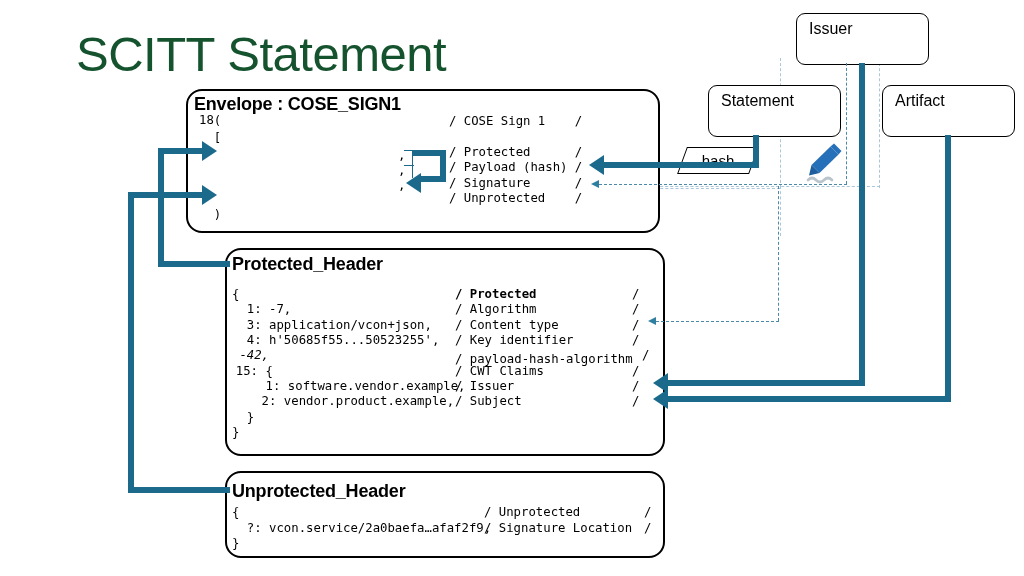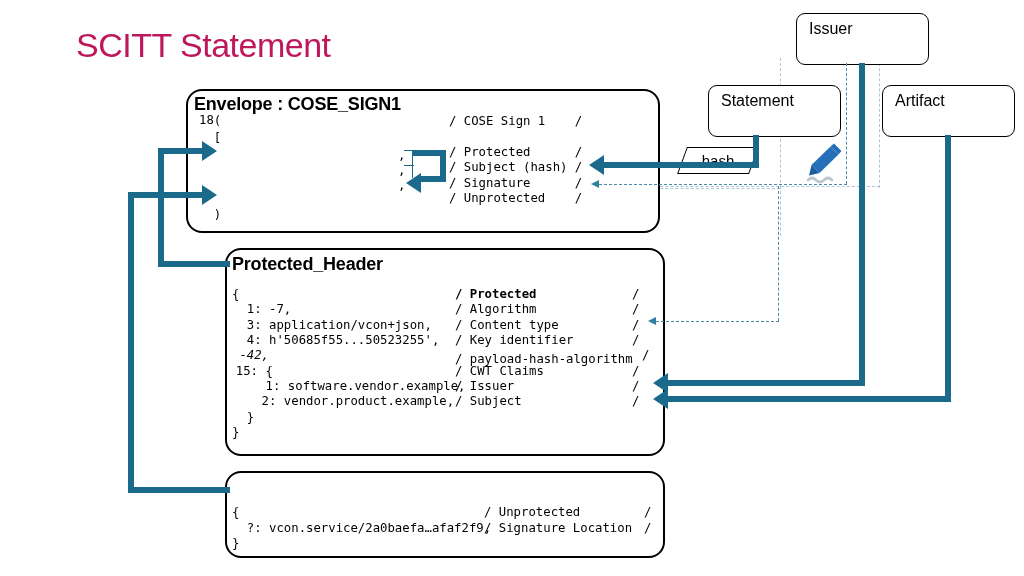--- a/index.html
+++ b/index.html
@@ -8,21 +8,21 @@
     background:#ffffff;
     font-family:"Liberation Sans", sans-serif;
     overflow:hidden;
     position:relative;
   }
   #stage{position:absolute;left:0;top:0;width:1024px;height:576px;}
 
   
   #page-title{
     position:absolute;left:76px;top:26px;
-    font-size:34px;font-weight:400;color:#be185d;
+    font-size:49px;font-weight:400;color:#14532d;
     letter-spacing:-0.5px;white-space:nowrap;
   }
 
   
   .rbox{
     position:absolute;
     background:#ffffff;
     border:2px solid #000000;
     border-radius:16px;
     box-sizing:border-box;
@@ -110,21 +110,21 @@
   <div class="code" style="left:199px;top:113px;">18(</div>
   <div class="code" style="left:199px;top:130px;">  [</div>
   <div class="code" style="left:199px;top:207px;">  )</div>
 
   <div class="code" style="left:398px;top:148px;">,</div>
   <div class="code" style="left:398px;top:163px;">,</div>
   <div class="code" style="left:398px;top:178px;">,</div>
 
   <div class="code" style="left:449px;top:114px;">/ COSE Sign 1    /</div>
   <div class="code" style="left:449px;top:145px;">/ Protected      /</div>
-  <div class="code" style="left:449px;top:160px;">/ Subject (hash) /</div>
+  <div class="code" style="left:449px;top:160px;">/ Payload (hash) /</div>
   <div class="code" style="left:449px;top:176px;">/ Signature      /</div>
   <div class="code" style="left:449px;top:191px;">/ Unprotected    /</div>
 
   <div class="cn cn-h" style="left:412px;top:150px;width:34px;"></div>
   <div class="cn cn-v" style="left:440px;top:150px;height:32px;"></div>
   <div class="cn cn-h" style="left:418px;top:176px;width:28px;"></div>
   <div class="ah ah-l" style="left:406px;top:173px;"></div>
 
   <div class="dsh dsh-h" style="left:404px;top:150px;width:10px;border-top-color:#1b6a8c;border-top-style:solid;border-top-width:1.6px;"></div>
   <div class="dsh dsh-h" style="left:404px;top:165px;width:10px;border-top-color:#1b6a8c;border-top-style:solid;border-top-width:1.6px;"></div>
@@ -156,20 +156,21 @@
   <div class="code" style="left:632px;top:287px;">/</div>
   <div class="code" style="left:632px;top:302px;">/</div>
   <div class="code" style="left:632px;top:318px;">/</div>
   <div class="code" style="left:632px;top:333px;">/</div>
   <div class="code" style="left:642px;top:348px;">/</div>
   <div class="code" style="left:632px;top:364px;">/</div>
   <div class="code" style="left:632px;top:379px;">/</div>
   <div class="code" style="left:632px;top:394px;">/</div>
 
   <div class="rbox" style="left:225px;top:471px;width:440px;height:87px;"></div>
+  <div class="boxtitle" style="left:232px;top:481px;">Unprotected_Header</div>
 
   <div class="code" style="left:232px;top:505px;">{</div>
   <div class="code" style="left:232px;top:521px;">  ?: vcon.service/2a0baefa…afaf2f9,</div>
   <div class="code" style="left:232px;top:536px;">}</div>
 
   <div class="code" style="left:484px;top:505px;">/ Unprotected</div>
   <div class="code" style="left:484px;top:521px;">/ Signature Location</div>
 
   <div class="code" style="left:644px;top:505px;">/</div>
   <div class="code" style="left:644px;top:521px;">/</div>

